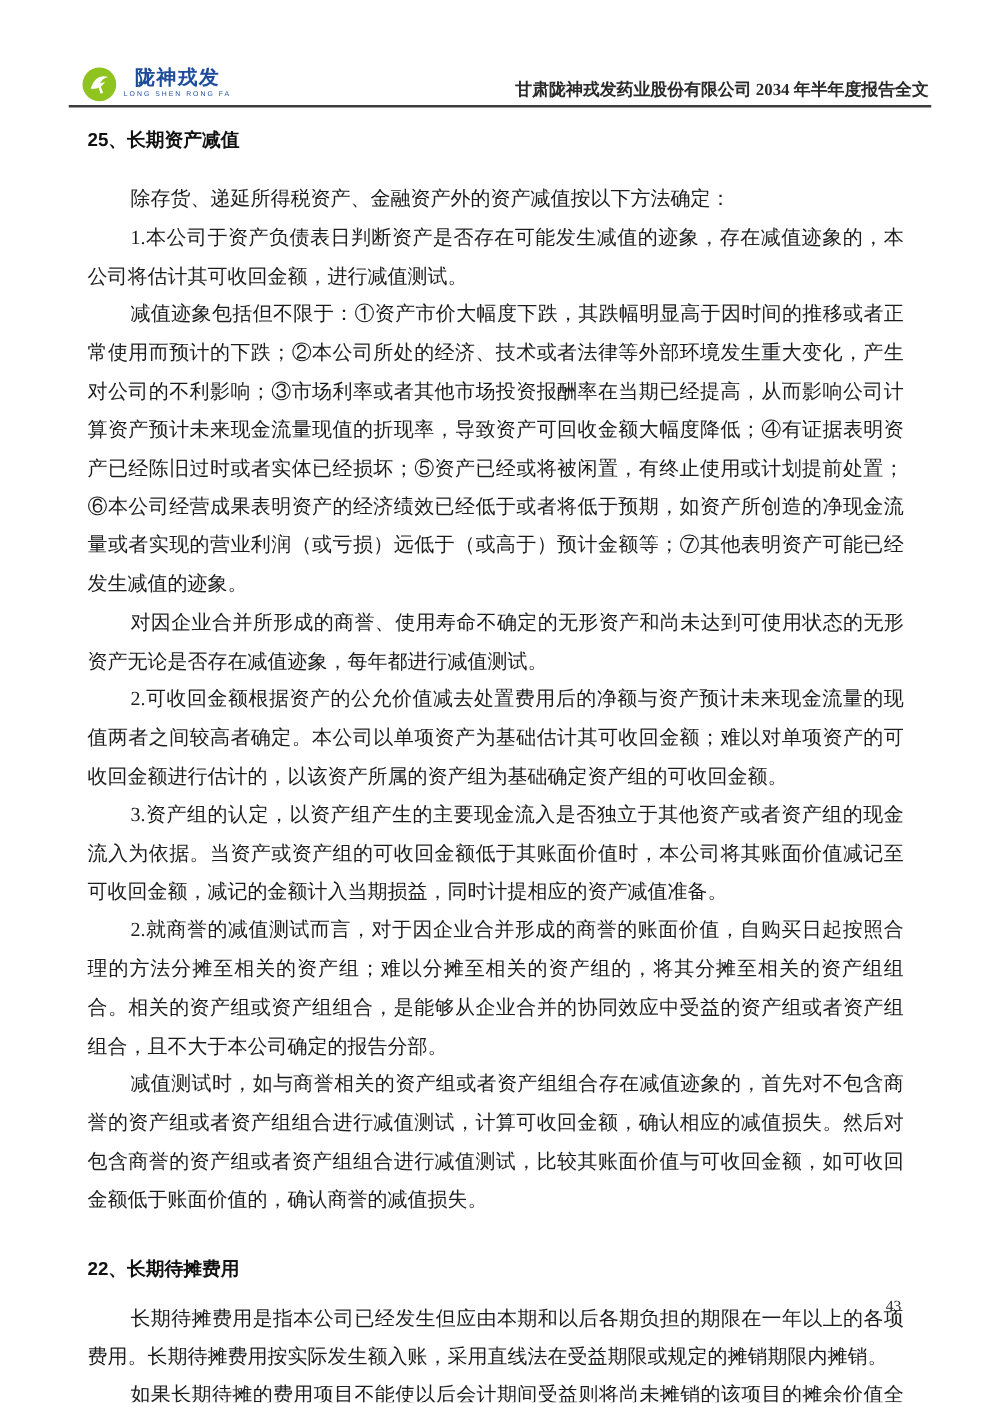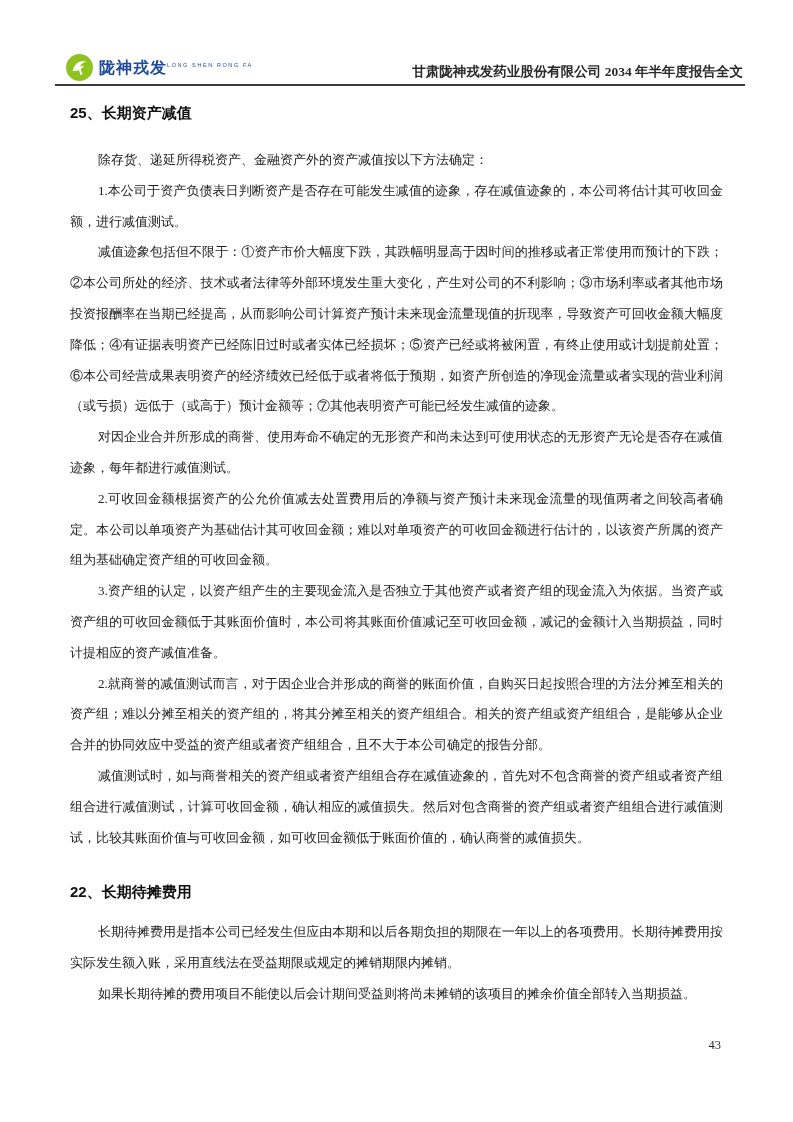--- a/index.html
+++ b/index.html
@@ -26,21 +26,21 @@
     justify-content: space-between;
   }
   .logo {
     display: flex;
     align-items: center;
     gap: 5px;
     padding-left: 10px;
     padding-bottom: 2px;
   }
   .logo-mark { width: 29px; height: 29px; display: block; }
-  .logo-txt { display: flex; flex-direction: row; line-height: 1; }
+  .logo-txt { display: flex; flex-direction: column; line-height: 1; align-items: center; }
   .logo-cn {
     font-family: "Liberation Sans", sans-serif;
     font-weight: bold;
     font-size: 16px;
     color: #1e4b9b;
     letter-spacing: 1px;
   }
   .logo-en {
     font-family: "Liberation Sans", sans-serif;
     font-size: 5.5px;
@@ -74,21 +74,21 @@
   .sec-heading {
     font-family: "Liberation Sans", sans-serif;
     font-weight: bold;
     font-size: 15px;
     line-height: 22px;
     color: #111111;
   }
   .sec-heading.first { margin: 12px 0 21px 0; }
   .sec-heading.later { margin: 28px 0 14px 0; }
   .doc p {
-    font-size: 13px;
+    font-size: 16px;
     line-height: 30.8px;
     text-align: justify;
     text-indent: 2.15em;
     color: #1d1d1d;
   }
   
   .page-num {
     position: absolute;
     top: 1038px;
     right: 72px;

